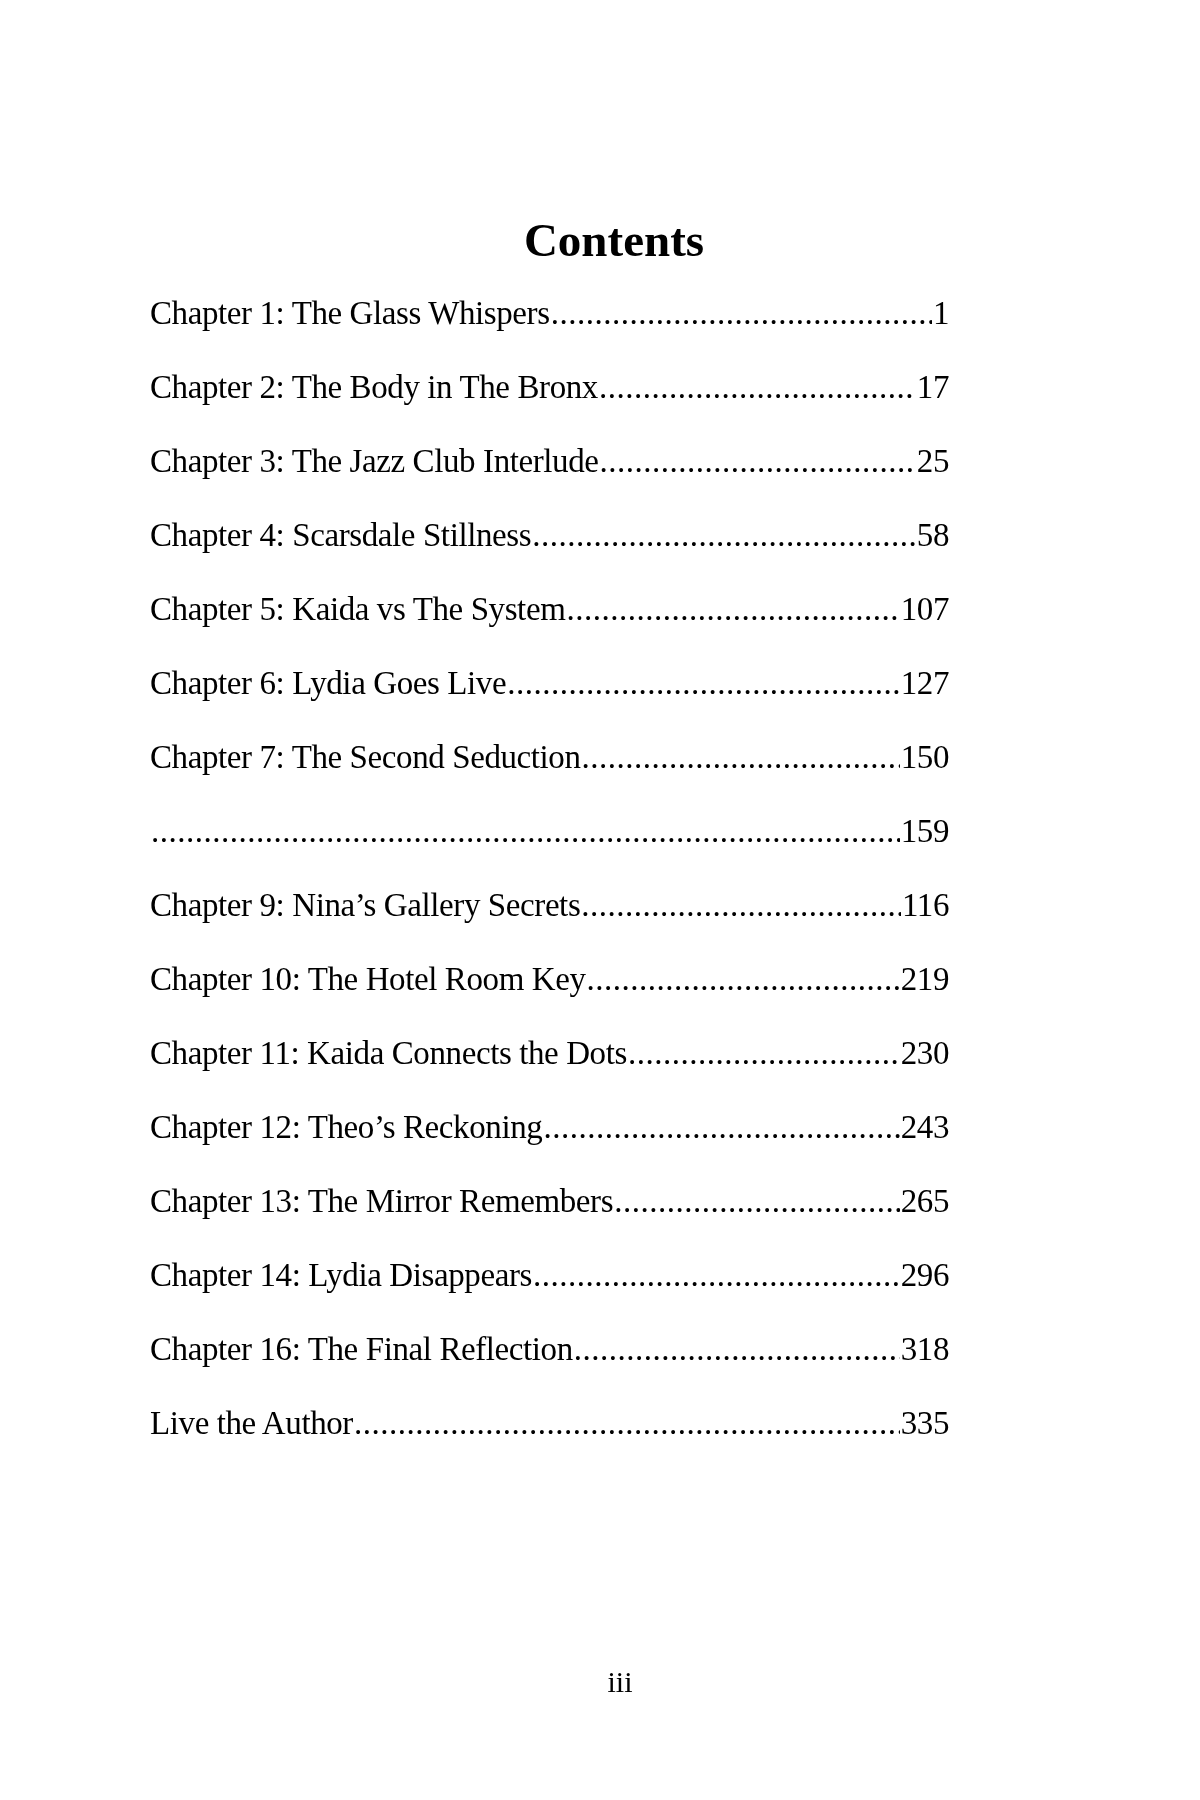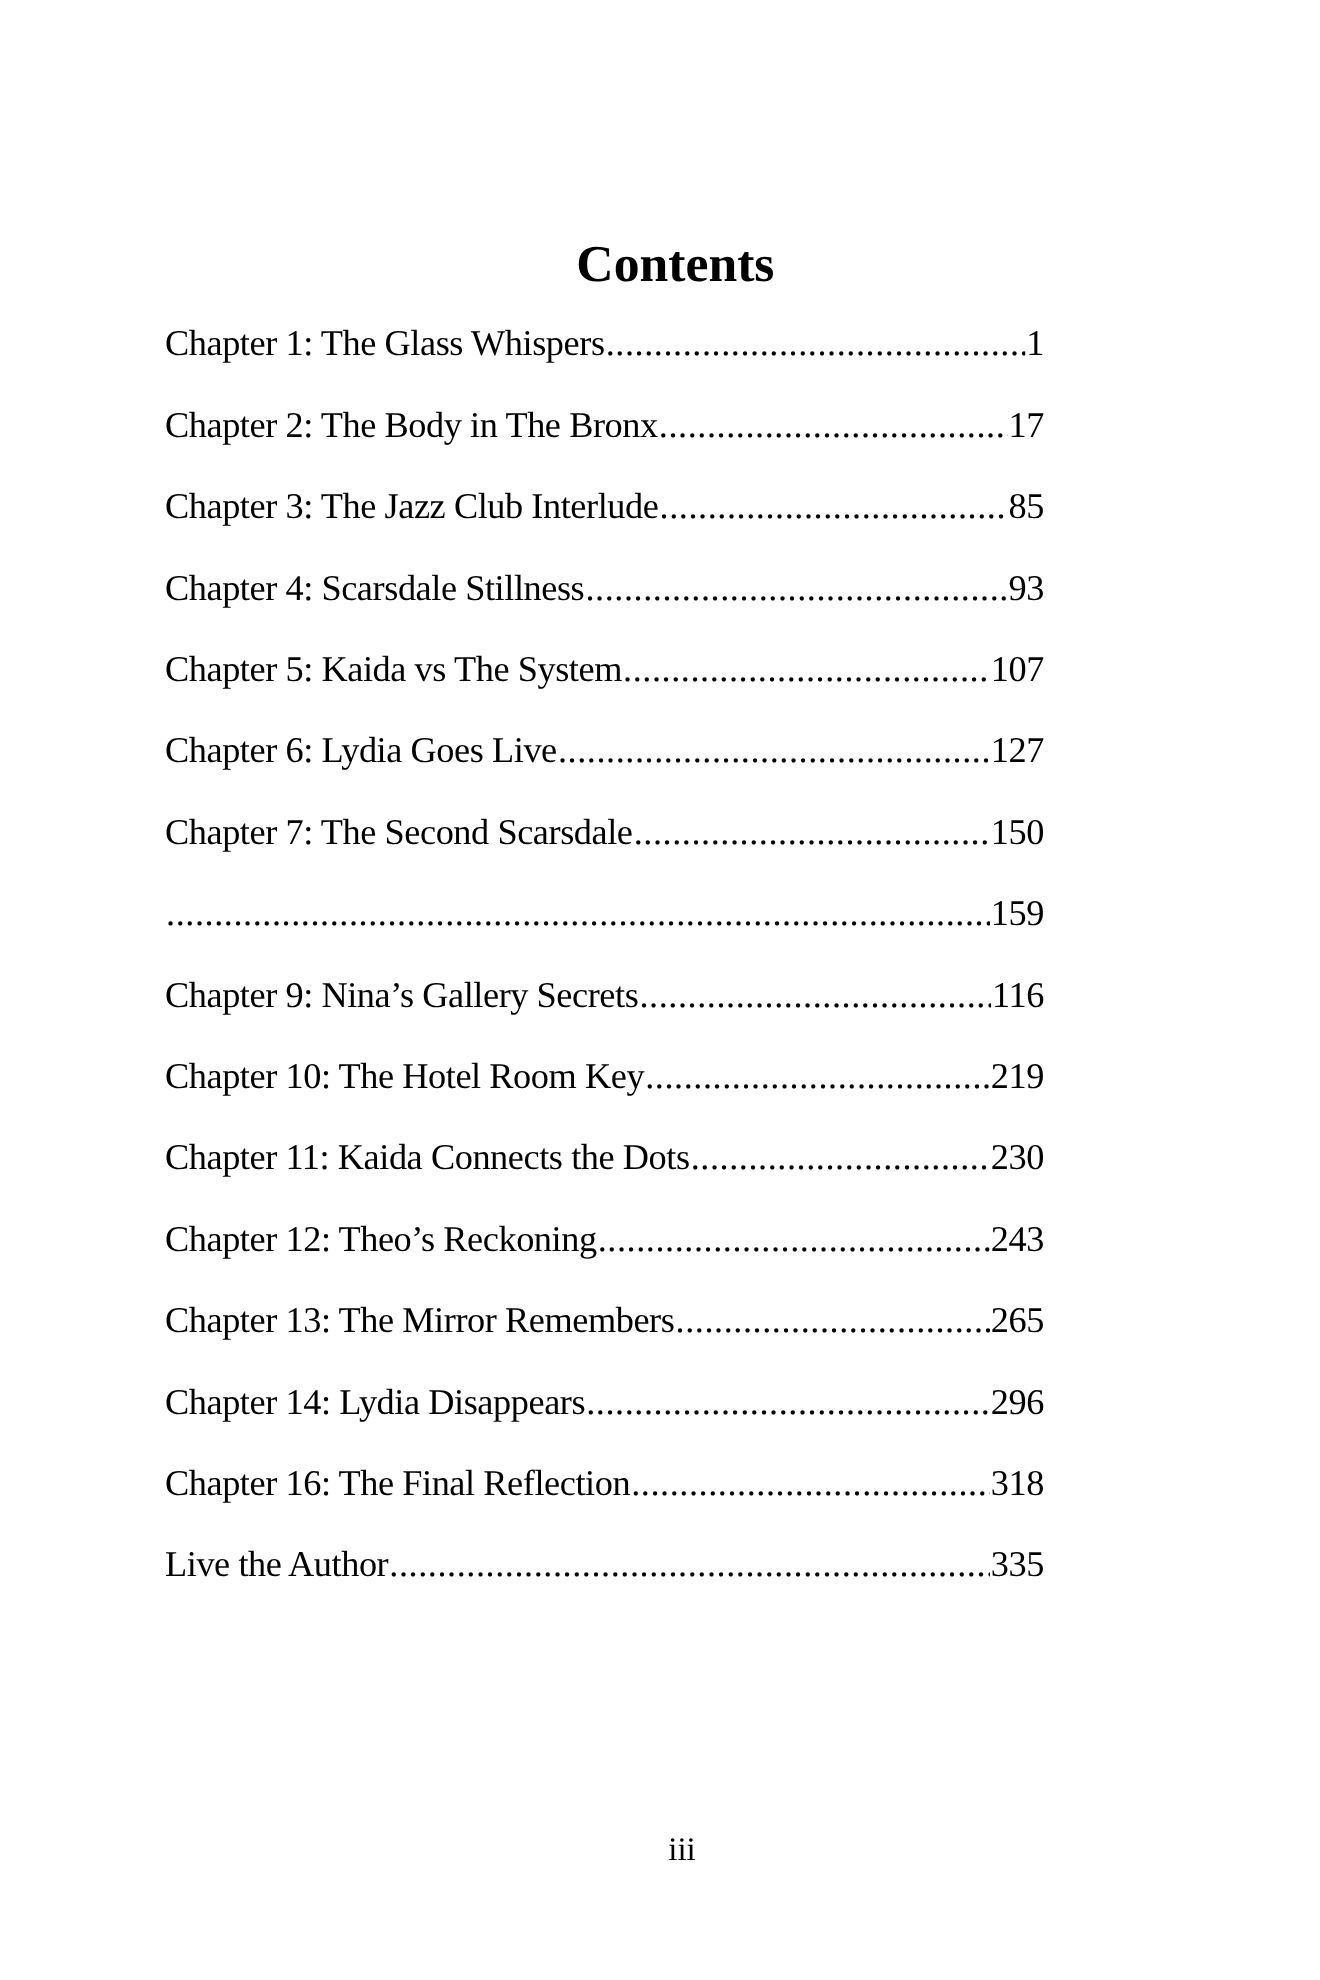--- a/index.html
+++ b/index.html
@@ -95,39 +95,39 @@
       <span class="toc-page">1</span>
     </li>
     <li class="toc-entry">
       <span class="toc-label">Chapter 2: The Body in The Bronx</span>
       <span class="toc-leader"></span>
       <span class="toc-page">17</span>
     </li>
     <li class="toc-entry">
       <span class="toc-label">Chapter 3: The Jazz Club Interlude</span>
       <span class="toc-leader"></span>
-      <span class="toc-page">85</span>
+      <span class="toc-page">25</span>
     </li>
     <li class="toc-entry">
       <span class="toc-label">Chapter 4: Scarsdale Stillness</span>
       <span class="toc-leader"></span>
-      <span class="toc-page">93</span>
+      <span class="toc-page">58</span>
     </li>
     <li class="toc-entry">
       <span class="toc-label">Chapter 5: Kaida vs The System</span>
       <span class="toc-leader"></span>
       <span class="toc-page">107</span>
     </li>
     <li class="toc-entry">
       <span class="toc-label">Chapter 6: Lydia Goes Live</span>
       <span class="toc-leader"></span>
       <span class="toc-page">127</span>
     </li>
     <li class="toc-entry">
-      <span class="toc-label">Chapter 7: The Second Scarsdale</span>
+      <span class="toc-label">Chapter 7: The Second Seduction</span>
       <span class="toc-leader"></span>
       <span class="toc-page">150</span>
     </li>
     <li class="toc-entry">
       <span class="toc-leader"></span>
       <span class="toc-page">159</span>
     </li>
     <li class="toc-entry">
       <span class="toc-label">Chapter 9: Nina’s Gallery Secrets</span>
       <span class="toc-leader"></span>

